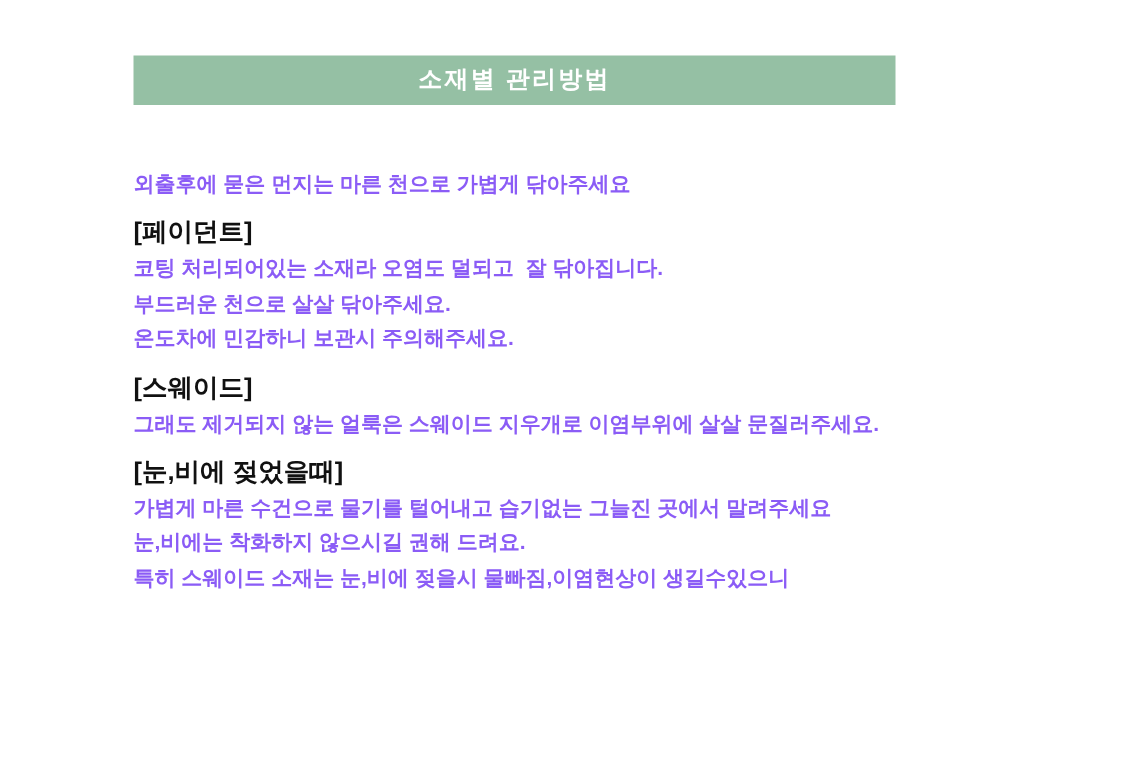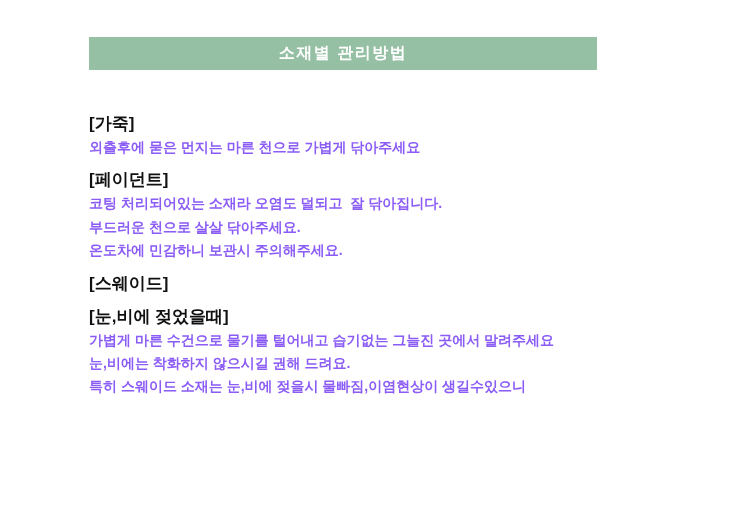--- a/index.html
+++ b/index.html
@@ -68,33 +68,33 @@
 <div class="page">
   <div class="content">
 
     <div class="banner">
       <span class="banner-title">소재별 관리방법</span>
     </div>
 
     <div class="sections">
 
       <div class="section">
-        <p class="section-heading">[가죽]</p>
         <p class="body-line">외출후에 묻은 먼지는 마른 천으로 가볍게 닦아주세요</p>
       </div>
 
       <div class="section">
         <p class="section-heading">[페이던트]</p>
         <p class="body-line">코팅 처리되어있는 소재라 오염도 덜되고  잘 닦아집니다.</p>
         <p class="body-line">부드러운 천으로 살살 닦아주세요.</p>
         <p class="body-line">온도차에 민감하니 보관시 주의해주세요.</p>
       </div>
 
       <div class="section">
         <p class="section-heading">[스웨이드]</p>
+        <p class="body-line">그래도 제거되지 않는 얼룩은 스웨이드 지우개로 이염부위에 살살 문질러주세요.</p>
       </div>
 
       <div class="section">
         <p class="section-heading">[눈,비에 젖었을때]</p>
         <p class="body-line">가볍게 마른 수건으로 물기를 털어내고 습기없는 그늘진 곳에서 말려주세요</p>
         <p class="body-line">눈,비에는 착화하지 않으시길 권해 드려요.</p>
         <p class="body-line">특히 스웨이드 소재는 눈,비에 젖을시 물빠짐,이염현상이 생길수있으니</p>
       </div>
 
     </div>

